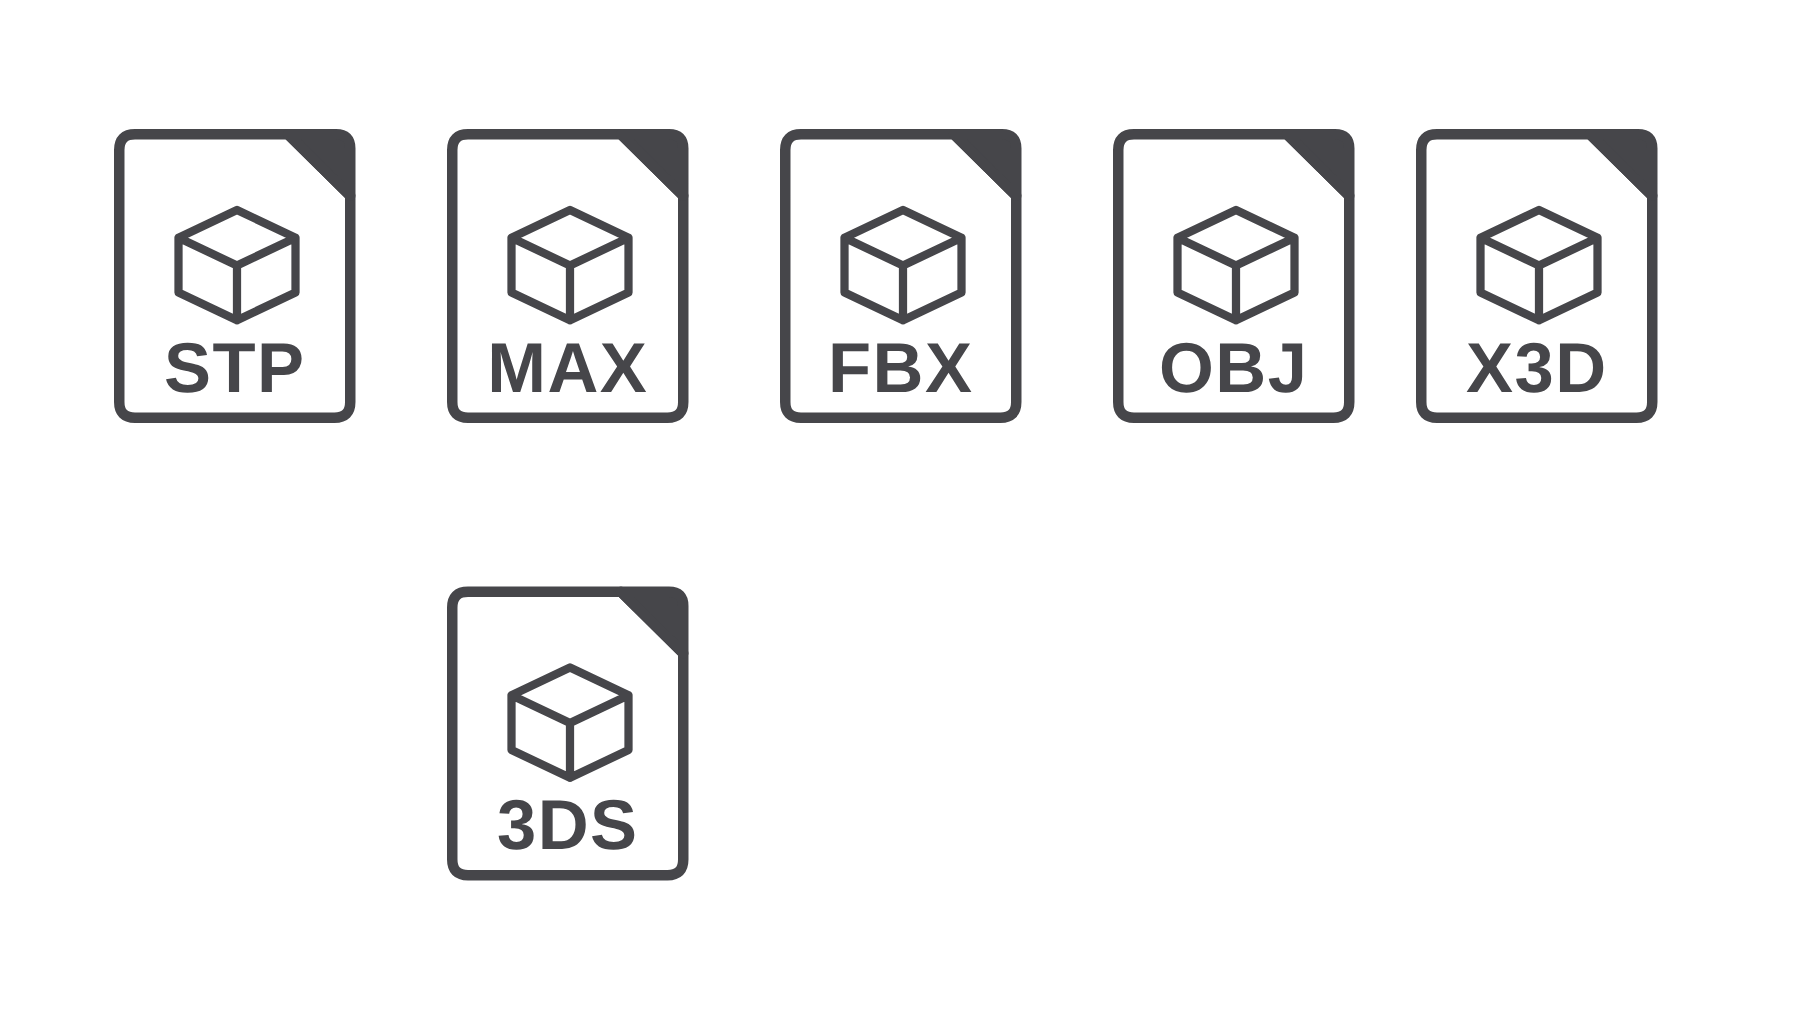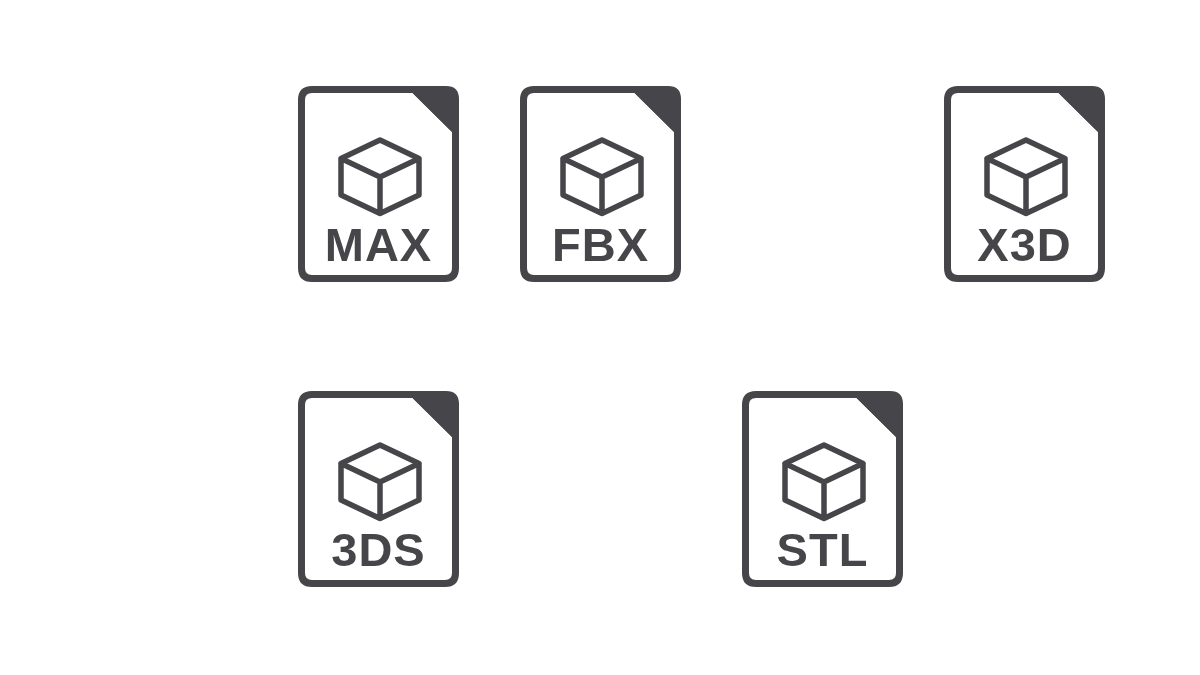--- a/index.html
+++ b/index.html
@@ -43,39 +43,55 @@
     font-size: 47px;
     letter-spacing: 1px;
     text-anchor: middle;
   }
 </style>
 </head>
 <body>
 
 <div class="icon-grid">
 
+  <figure class="tile" style="left:75px;top:85px">
+    <svg viewBox="0 0 163 198" width="163" height="198">
+      <path class="doc" d="M117 4.5 L15 4.5 Q4.5 4.5 4.5 15 L4.5 183 Q4.5 193.5 15 193.5 L148 193.5 Q158.5 193.5 158.5 183 L158.5 45.5 Z" stroke="#46464a" fill="#ffffff"></path>
+      <path class="fold" d="M117 4.5 L149 4.5 Q158.5 4.5 158.5 14 L158.5 45.5 Z" stroke="#46464a" fill="#46464a"></path>
+      <path class="cube" d="M83 55 L122 73.5 L122 110 L83 128.5 L44 110 L44 73.5 Z M44 73.5 L83 92 L122 73.5 M83 92 L83 128.5" stroke="#46464a"></path>
+      <text class="label" x="81.5" y="176" fill="#46464a">STP</text>
+    </svg>
+  </figure>
 
   <figure class="tile" style="left:519px;top:85px">
     <svg viewBox="0 0 163 198" width="163" height="198">
       <path class="doc" d="M117 4.5 L15 4.5 Q4.5 4.5 4.5 15 L4.5 183 Q4.5 193.5 15 193.5 L148 193.5 Q158.5 193.5 158.5 183 L158.5 45.5 Z" stroke="#46464a" fill="#ffffff"></path>
       <path class="fold" d="M117 4.5 L149 4.5 Q158.5 4.5 158.5 14 L158.5 45.5 Z" stroke="#46464a" fill="#46464a"></path>
       <path class="cube" d="M83 55 L122 73.5 L122 110 L83 128.5 L44 110 L44 73.5 Z M44 73.5 L83 92 L122 73.5 M83 92 L83 128.5" stroke="#46464a"></path>
       <text class="label" x="81.5" y="176" fill="#46464a">FBX</text>
     </svg>
   </figure>
 
   <figure class="tile" style="left:297px;top:85px">
     <svg viewBox="0 0 163 198" width="163" height="198">
       <path class="doc" d="M117 4.5 L15 4.5 Q4.5 4.5 4.5 15 L4.5 183 Q4.5 193.5 15 193.5 L148 193.5 Q158.5 193.5 158.5 183 L158.5 45.5 Z" stroke="#46464a" fill="#ffffff"></path>
       <path class="fold" d="M117 4.5 L149 4.5 Q158.5 4.5 158.5 14 L158.5 45.5 Z" stroke="#46464a" fill="#46464a"></path>
       <path class="cube" d="M83 55 L122 73.5 L122 110 L83 128.5 L44 110 L44 73.5 Z M44 73.5 L83 92 L122 73.5 M83 92 L83 128.5" stroke="#46464a"></path>
       <text class="label" x="81.5" y="176" fill="#46464a">MAX</text>
     </svg>
   </figure>
 
+  <figure class="tile" style="left:741px;top:85px">
+    <svg viewBox="0 0 163 198" width="163" height="198">
+      <path class="doc" d="M117 4.5 L15 4.5 Q4.5 4.5 4.5 15 L4.5 183 Q4.5 193.5 15 193.5 L148 193.5 Q158.5 193.5 158.5 183 L158.5 45.5 Z" stroke="#46464a" fill="#ffffff"></path>
+      <path class="fold" d="M117 4.5 L149 4.5 Q158.5 4.5 158.5 14 L158.5 45.5 Z" stroke="#46464a" fill="#46464a"></path>
+      <path class="cube" d="M83 55 L122 73.5 L122 110 L83 128.5 L44 110 L44 73.5 Z M44 73.5 L83 92 L122 73.5 M83 92 L83 128.5" stroke="#46464a"></path>
+      <text class="label" x="81.5" y="176" fill="#46464a">OBJ</text>
+    </svg>
+  </figure>
 
   <figure class="tile" style="left:943px;top:85px">
     <svg viewBox="0 0 163 198" width="163" height="198">
       <path class="doc" d="M117 4.5 L15 4.5 Q4.5 4.5 4.5 15 L4.5 183 Q4.5 193.5 15 193.5 L148 193.5 Q158.5 193.5 158.5 183 L158.5 45.5 Z" stroke="#46464a" fill="#ffffff"></path>
       <path class="fold" d="M117 4.5 L149 4.5 Q158.5 4.5 158.5 14 L158.5 45.5 Z" stroke="#46464a" fill="#46464a"></path>
       <path class="cube" d="M83 55 L122 73.5 L122 110 L83 128.5 L44 110 L44 73.5 Z M44 73.5 L83 92 L122 73.5 M83 92 L83 128.5" stroke="#46464a"></path>
       <text class="label" x="81.5" y="176" fill="#46464a">X3D</text>
     </svg>
   </figure>
 
@@ -83,23 +99,15 @@
   <figure class="tile" style="left:297px;top:390px">
     <svg viewBox="0 0 163 198" width="163" height="198">
       <path class="doc" d="M117 4.5 L15 4.5 Q4.5 4.5 4.5 15 L4.5 183 Q4.5 193.5 15 193.5 L148 193.5 Q158.5 193.5 158.5 183 L158.5 45.5 Z" stroke="#46464a" fill="#ffffff"></path>
       <path class="fold" d="M117 4.5 L149 4.5 Q158.5 4.5 158.5 14 L158.5 45.5 Z" stroke="#46464a" fill="#46464a"></path>
       <path class="cube" d="M83 55 L122 73.5 L122 110 L83 128.5 L44 110 L44 73.5 Z M44 73.5 L83 92 L122 73.5 M83 92 L83 128.5" stroke="#46464a"></path>
       <text class="label" x="81.5" y="176" fill="#46464a">3DS</text>
     </svg>
   </figure>
 
 
-  <figure class="tile" style="left:741px;top:390px">
-    <svg viewBox="0 0 163 198" width="163" height="198">
-      <path class="doc" d="M117 4.5 L15 4.5 Q4.5 4.5 4.5 15 L4.5 183 Q4.5 193.5 15 193.5 L148 193.5 Q158.5 193.5 158.5 183 L158.5 45.5 Z" stroke="#46464a" fill="#ffffff"></path>
-      <path class="fold" d="M117 4.5 L149 4.5 Q158.5 4.5 158.5 14 L158.5 45.5 Z" stroke="#46464a" fill="#46464a"></path>
-      <path class="cube" d="M83 55 L122 73.5 L122 110 L83 128.5 L44 110 L44 73.5 Z M44 73.5 L83 92 L122 73.5 M83 92 L83 128.5" stroke="#46464a"></path>
-      <text class="label" x="81.5" y="176" fill="#46464a">STL</text>
-    </svg>
-  </figure>
 
 
 </div>
 
 </body></html>

